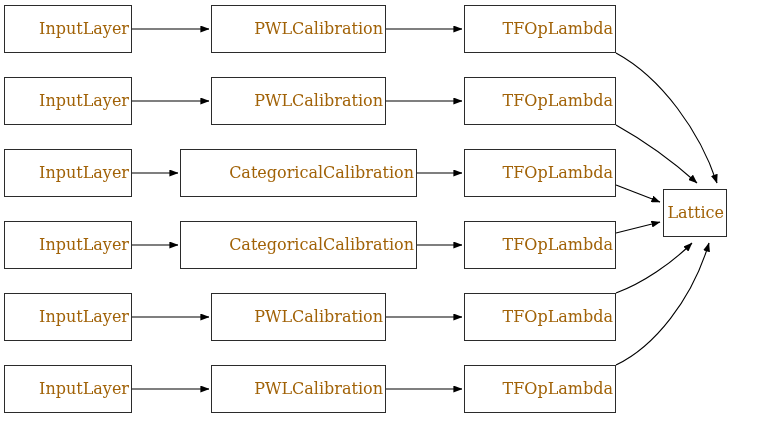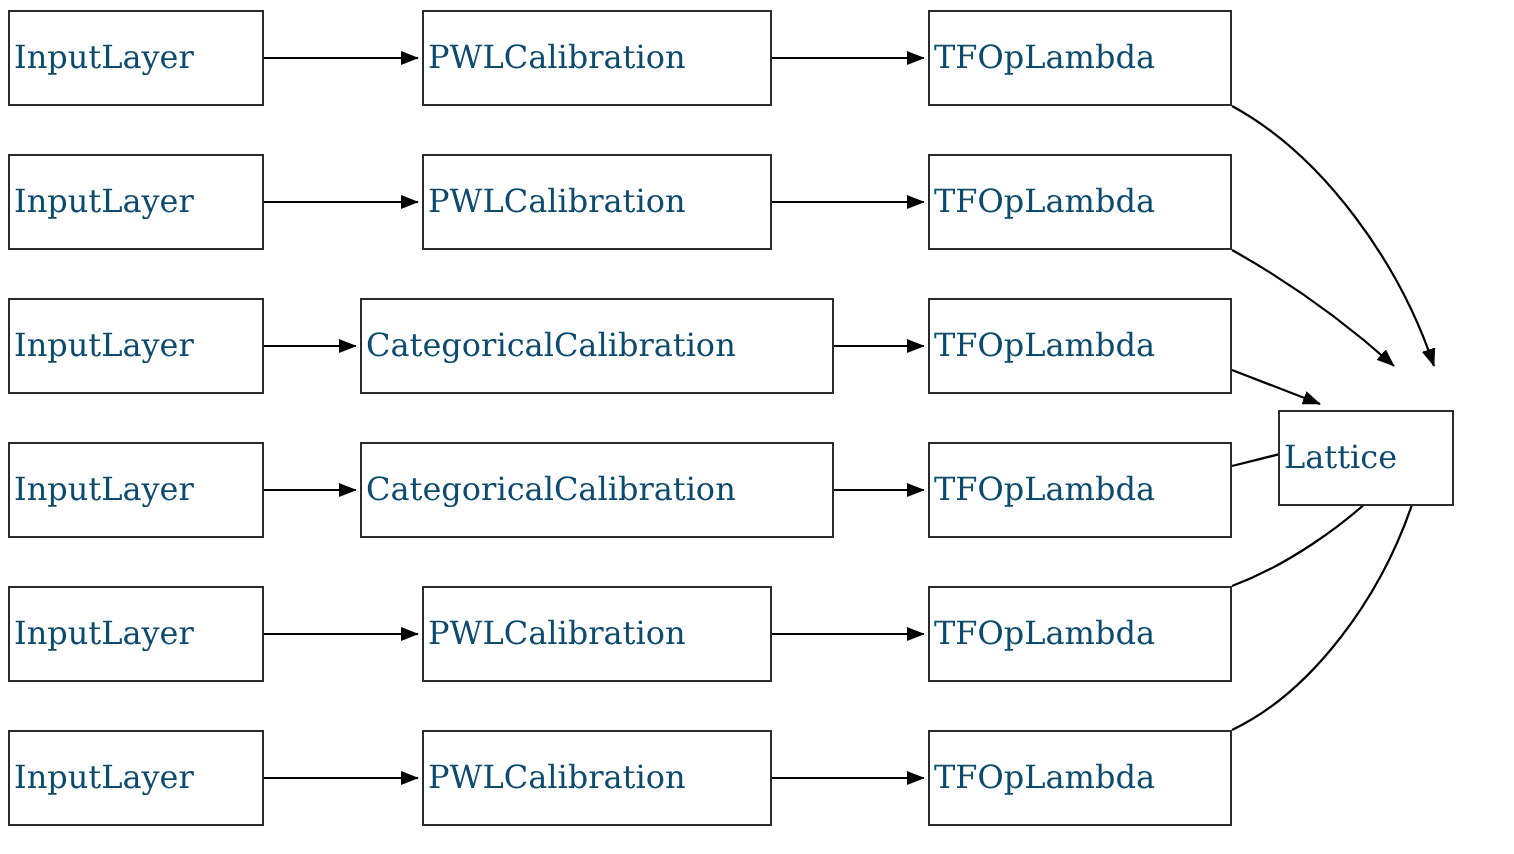--- a/index.html
+++ b/index.html
@@ -23,22 +23,22 @@
     height: 427px;
     pointer-events: none;
   }
   .node {
     position: absolute;
     box-sizing: border-box;
     border: 1px solid #2b2b2b;
     background: #ffffff;
     display: flex;
     align-items: center;
-    justify-content: flex-start;
-    color: #0c4a6e;
+    justify-content: flex-end;
+    color: #a16207;
     font-size: 16px;
     line-height: 1;
     white-space: nowrap;
   }
   .node-label {
     display: block;
     padding: 0 2px;
   }
 </style>
 </head>
@@ -128,17 +128,17 @@
   <div class="node" style="left:464px; top:221px; width:152px; height:48px;">
     <span class="node-label">TFOpLambda</span>
   </div>
   <div class="node" style="left:464px; top:293px; width:152px; height:48px;">
     <span class="node-label">TFOpLambda</span>
   </div>
   <div class="node" style="left:464px; top:365px; width:152px; height:48px;">
     <span class="node-label">TFOpLambda</span>
   </div>
 
-  <div class="node" style="left:639px; top:189px; width:88px; height:48px;margin-top:16px;">
+  <div class="node" style="left:663px; top:189px; width:64px; height:48px;">
     <span class="node-label">Lattice</span>
   </div>
 
 </div>
 
 </body></html>

